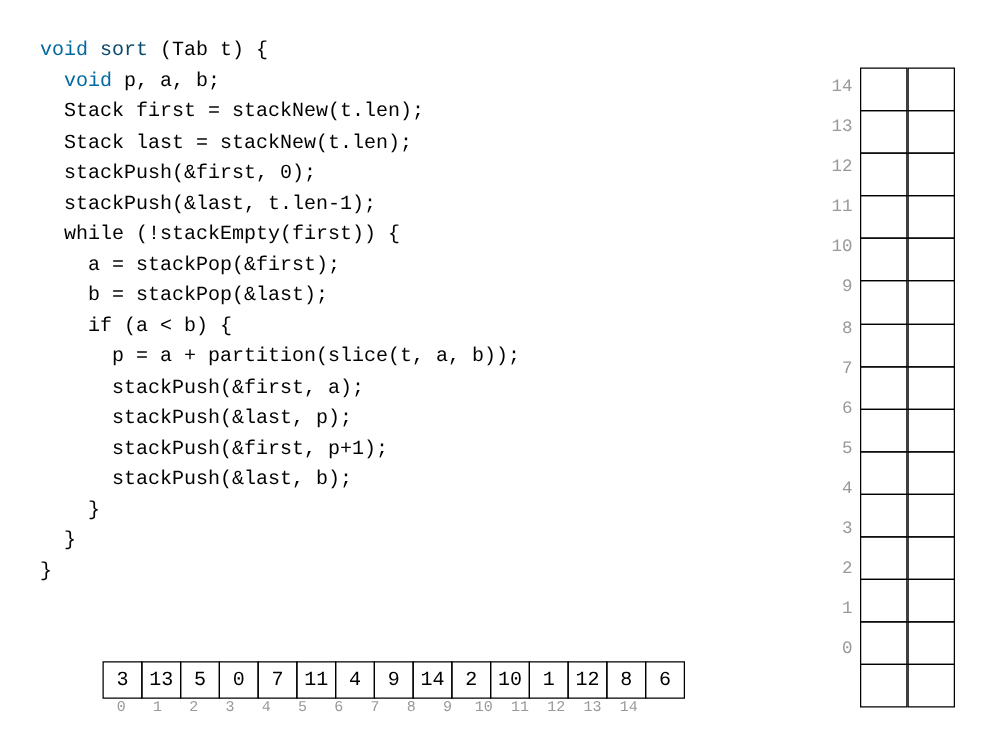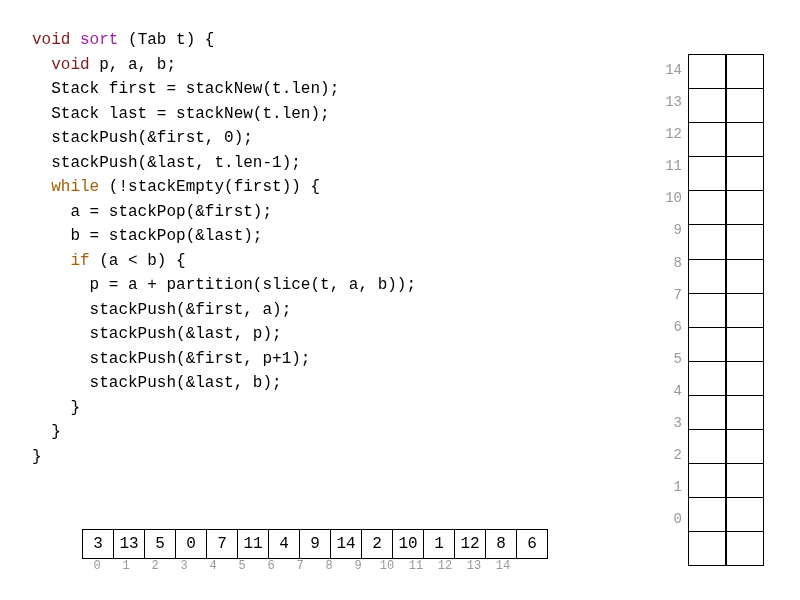--- a/index.html
+++ b/index.html
@@ -14,23 +14,23 @@
     overflow: hidden;
   }
   .code {
     position: absolute;
     left: 32px;
     top: 28px;
     line-height: 24.5px;
     white-space: pre;
     color: #000;
   }
-  .kw-type { color: #7f1d1d; }
-  .kw-func { color: #a21caf; }
-  .kw-ctrl { color: #a16207; }
+  .kw-type { color: #0369a1; }
+  .kw-func { color: #0c4a6e; }
+  .kw-ctrl { color: #000000; }
 
   
   .harray {
     position: absolute;
     left: 82px;
     top: 529px;
   }
   .harray-row {
     display: flex;
   }

